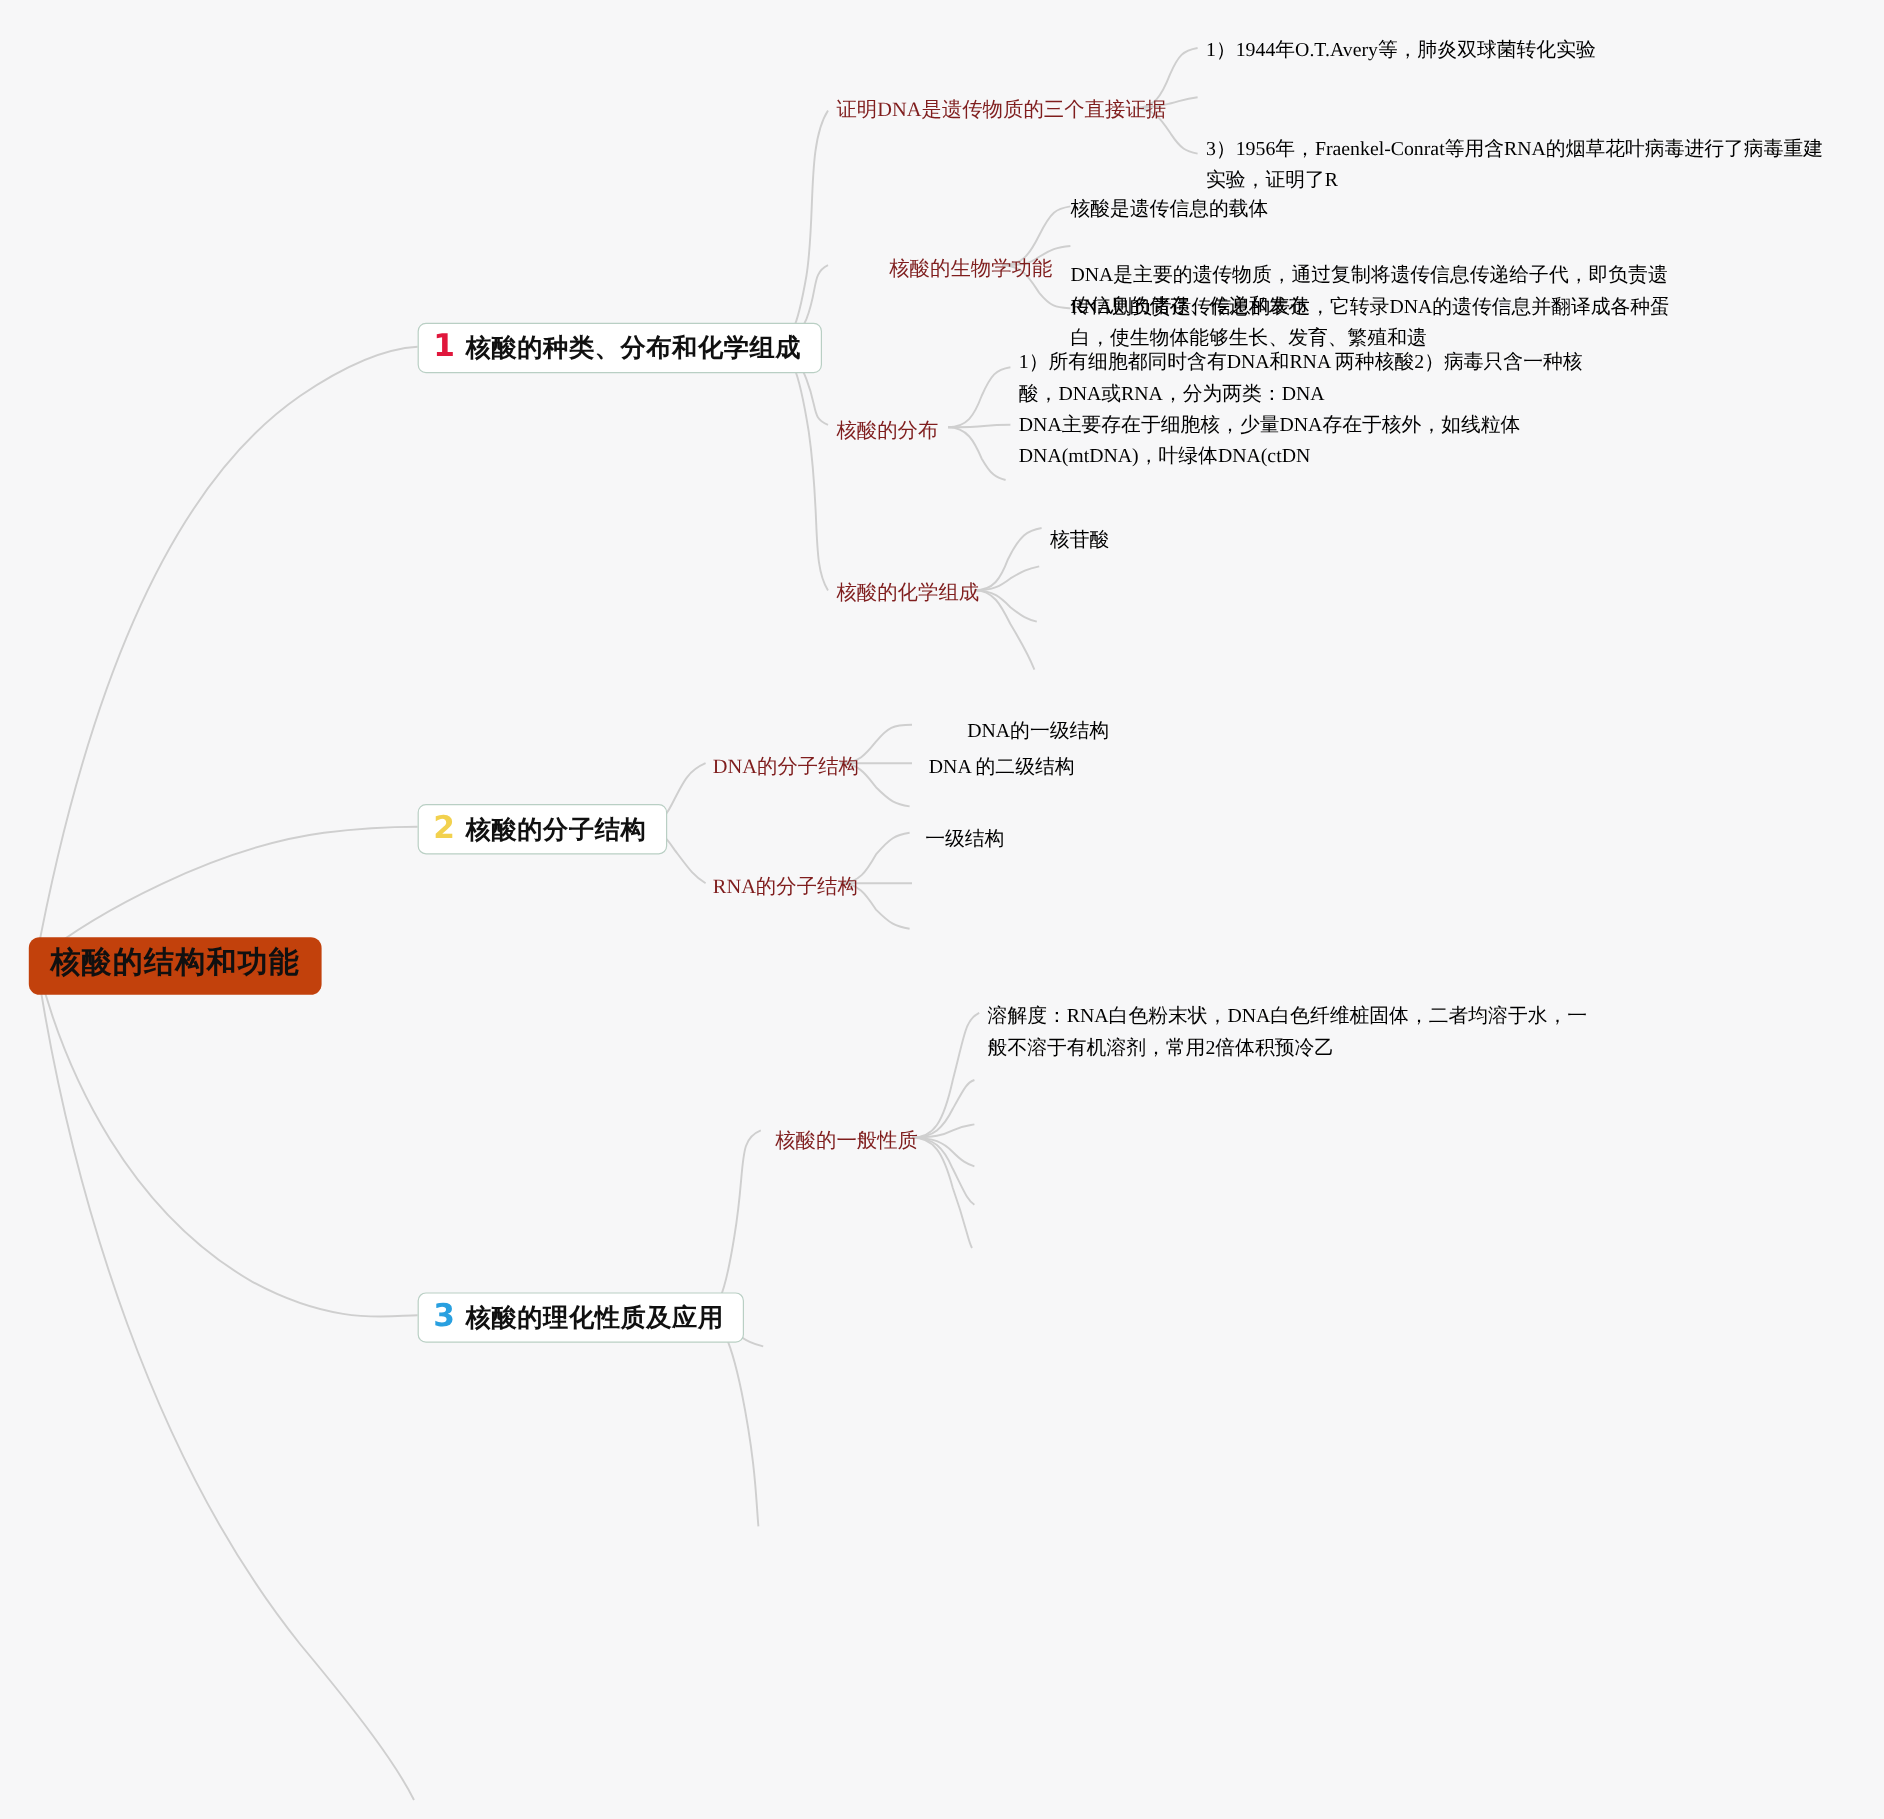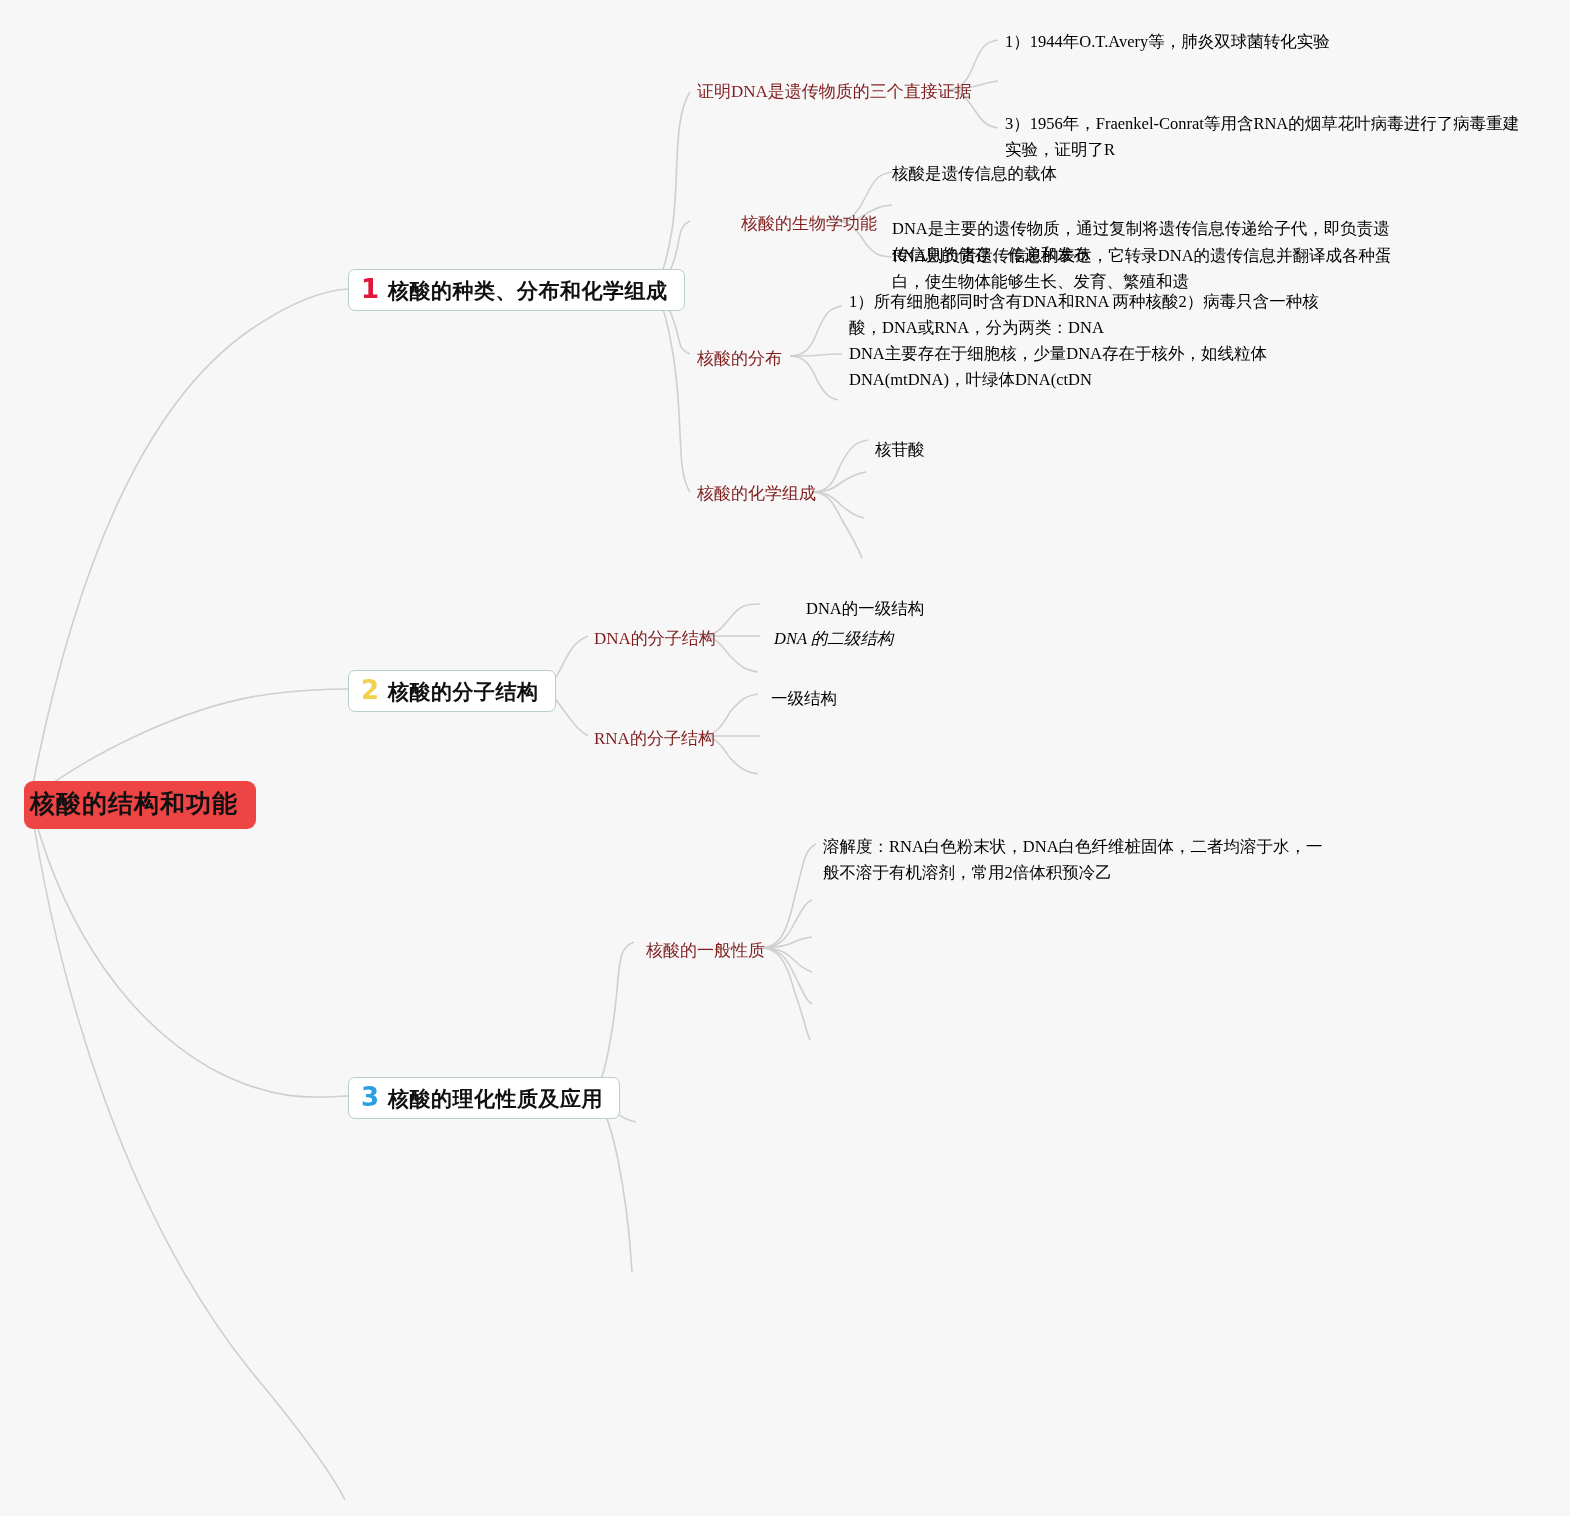--- a/index.html
+++ b/index.html
@@ -24,24 +24,24 @@
   }
   .wire {
     fill: none;
     stroke: #cfcfcf;
     stroke-width: 1.6;
   }
 
   
   .root-node {
     position: absolute;
-    background: #ef4444;
+    background: #c2410c;
     border-radius: 9px;
-    padding: 9px 18px 11px 6px;
-    font-family: Liberation Serif, serif;
+    padding: 9px 18px 11px 18px;
+    font-family: Liberation Mono, monospace;
     font-weight: bold;
     font-size: 25px;
     color: #101010;
     letter-spacing: 1px;
     white-space: nowrap;
     line-height: 1.1;
   }
 
   
   .branch-node {
@@ -184,21 +184,21 @@
   <div class="leaf-node nowrap" style="left:875px; top:437px;">核苷酸</div>
 
   <div class="branch-node" style="left:348px; top:670px;">
     <span class="branch-num" style="color:#f2d14e;">2</span>
     <span class="branch-label">核酸的分子结构</span>
   </div>
 
   <div class="topic-node" style="left:594px; top:627px;">DNA的分子结构</div>
 
   <div class="leaf-node nowrap" style="left:774px; top:596px;margin-left:32px;">DNA的一级结构</div>
-  <div class="leaf-node nowrap" style="left:774px; top:626px;font-style:italic;">DNA 的二级结构</div>
+  <div class="leaf-node nowrap" style="left:774px; top:626px;">DNA 的二级结构</div>
 
   <div class="topic-node" style="left:594px; top:727px;">RNA的分子结构</div>
 
   <div class="leaf-node nowrap" style="left:771px; top:686px;">一级结构</div>
 
   <div class="branch-node" style="left:348px; top:1077px;">
     <span class="branch-num" style="color:#29a0e0;">3</span>
     <span class="branch-label">核酸的理化性质及应用</span>
   </div>
 

